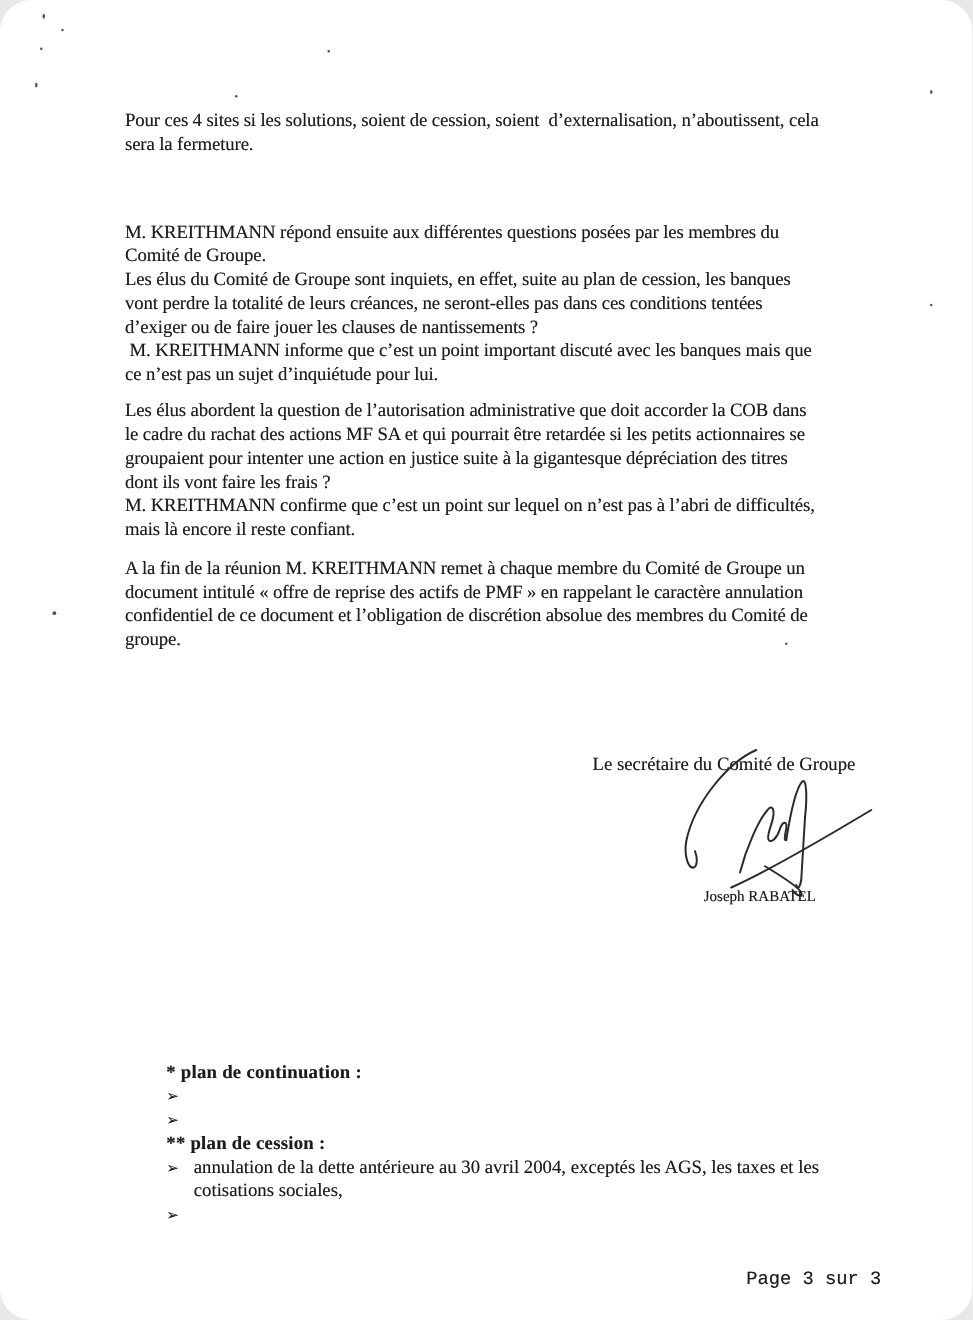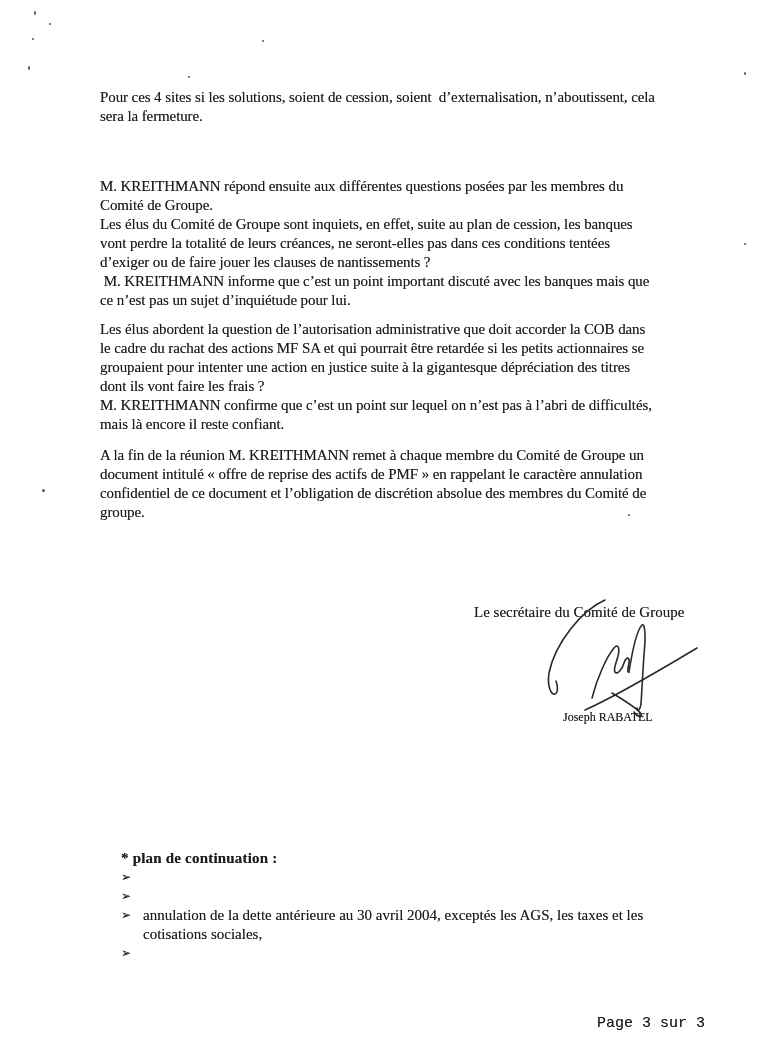--- a/index.html
+++ b/index.html
@@ -3,36 +3,37 @@
 <meta charset="utf-8">
 <style>
   html,body{margin:0;padding:0;background:#e8e8e8;}
   .page{
     position:relative;
     width:778px;height:1056px;
     background:#ffffff;
     overflow:hidden;
     font-family:"Liberation Serif", serif;
     color:#1c1c1c;
+    border-radius:25px;
   }
   .para{
     position:absolute;
     left:100px;
     width:620px;
     font-size:15px;
     line-height:19px;
     white-space:pre-wrap;
     letter-spacing:-0.1px;
     text-shadow:0 0 0.5px rgba(25,25,25,0.55);
   }
   .sig-title{position:absolute;left:474px;top:604px;font-size:15px;text-shadow:0 0 0.5px rgba(25,25,25,0.55);}
   .sig-name{position:absolute;left:563px;top:710px;font-size:12px;text-shadow:0 0 0.5px rgba(25,25,25,0.55);}
   .sig-svg{position:absolute;left:537px;top:596px;pointer-events:none;}
   .footnotes{
-    position:absolute;left:121px;top:849px;width:600px;
+    position:absolute;left:133px;top:849px;width:600px;
     font-size:15px;line-height:19px;
     text-shadow:0 0 0.5px rgba(25,25,25,0.55);
   }
   .fn-title{font-weight:bold;letter-spacing:0.2px;}
   .fn-item{display:flex;}
   .fn-item .bullet{
     width:22px;flex:0 0 22px;
     font-family:"DejaVu Sans", sans-serif;
     font-size:12px;line-height:19px;
   }
@@ -83,20 +84,21 @@
   <div class="sig-name">Joseph RABATEL</div>
 
   <div class="footnotes">
     <div class="fn-title">* plan de continuation :</div>
     <div class="fn-item">
       <span class="bullet">➢</span>
     </div>
     <div class="fn-item">
       <span class="bullet">➢</span>
     </div>
+    <div class="fn-title">** plan de cession :</div>
     <div class="fn-item">
       <span class="bullet">➢</span>
       <span class="fn-text">annulation de la dette antérieure au 30 avril 2004, exceptés les AGS, les taxes et les
 cotisations sociales,</span>
     </div>
     <div class="fn-item">
       <span class="bullet">➢</span>
     </div>
   </div>
 

